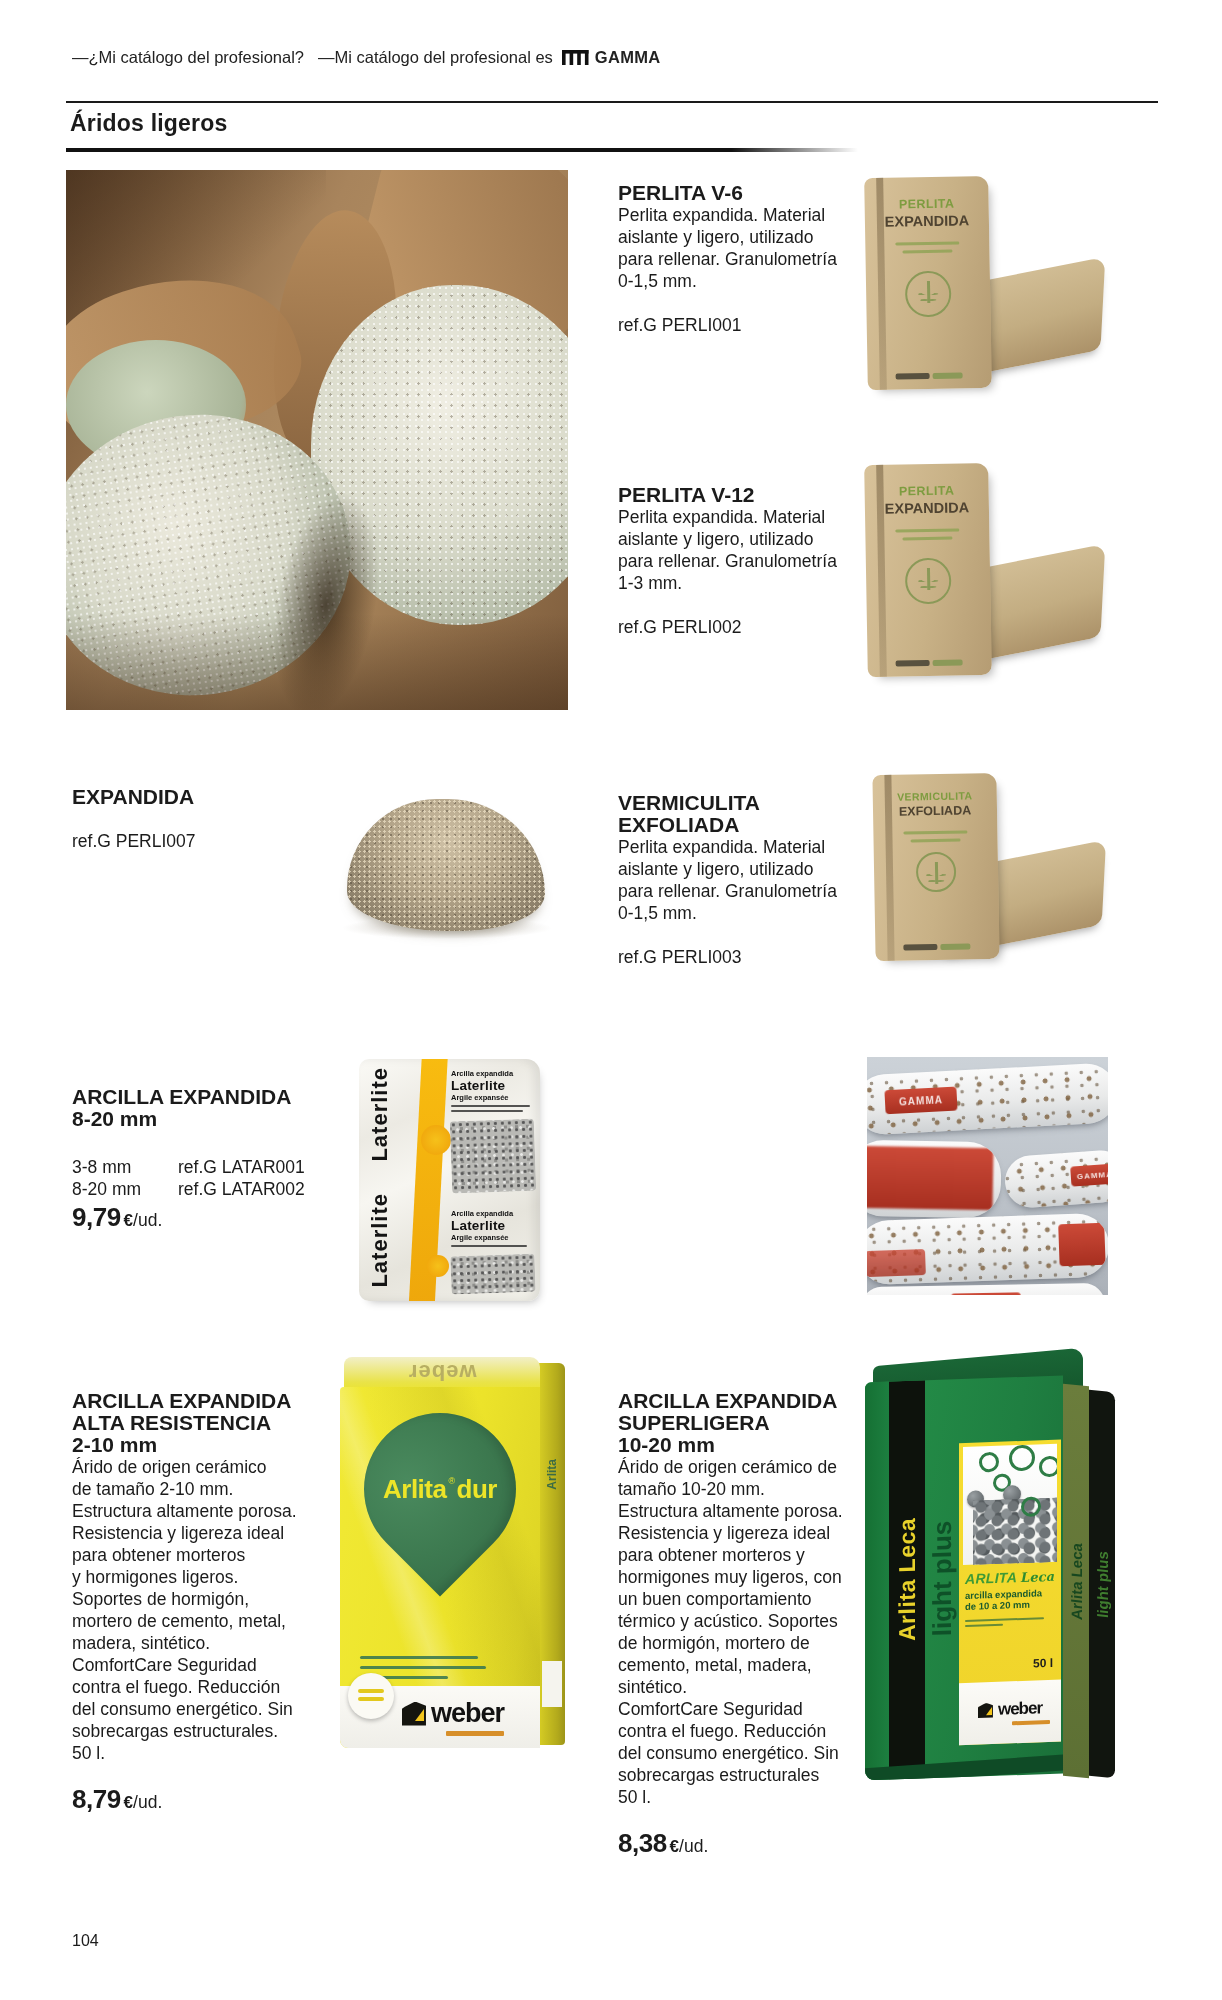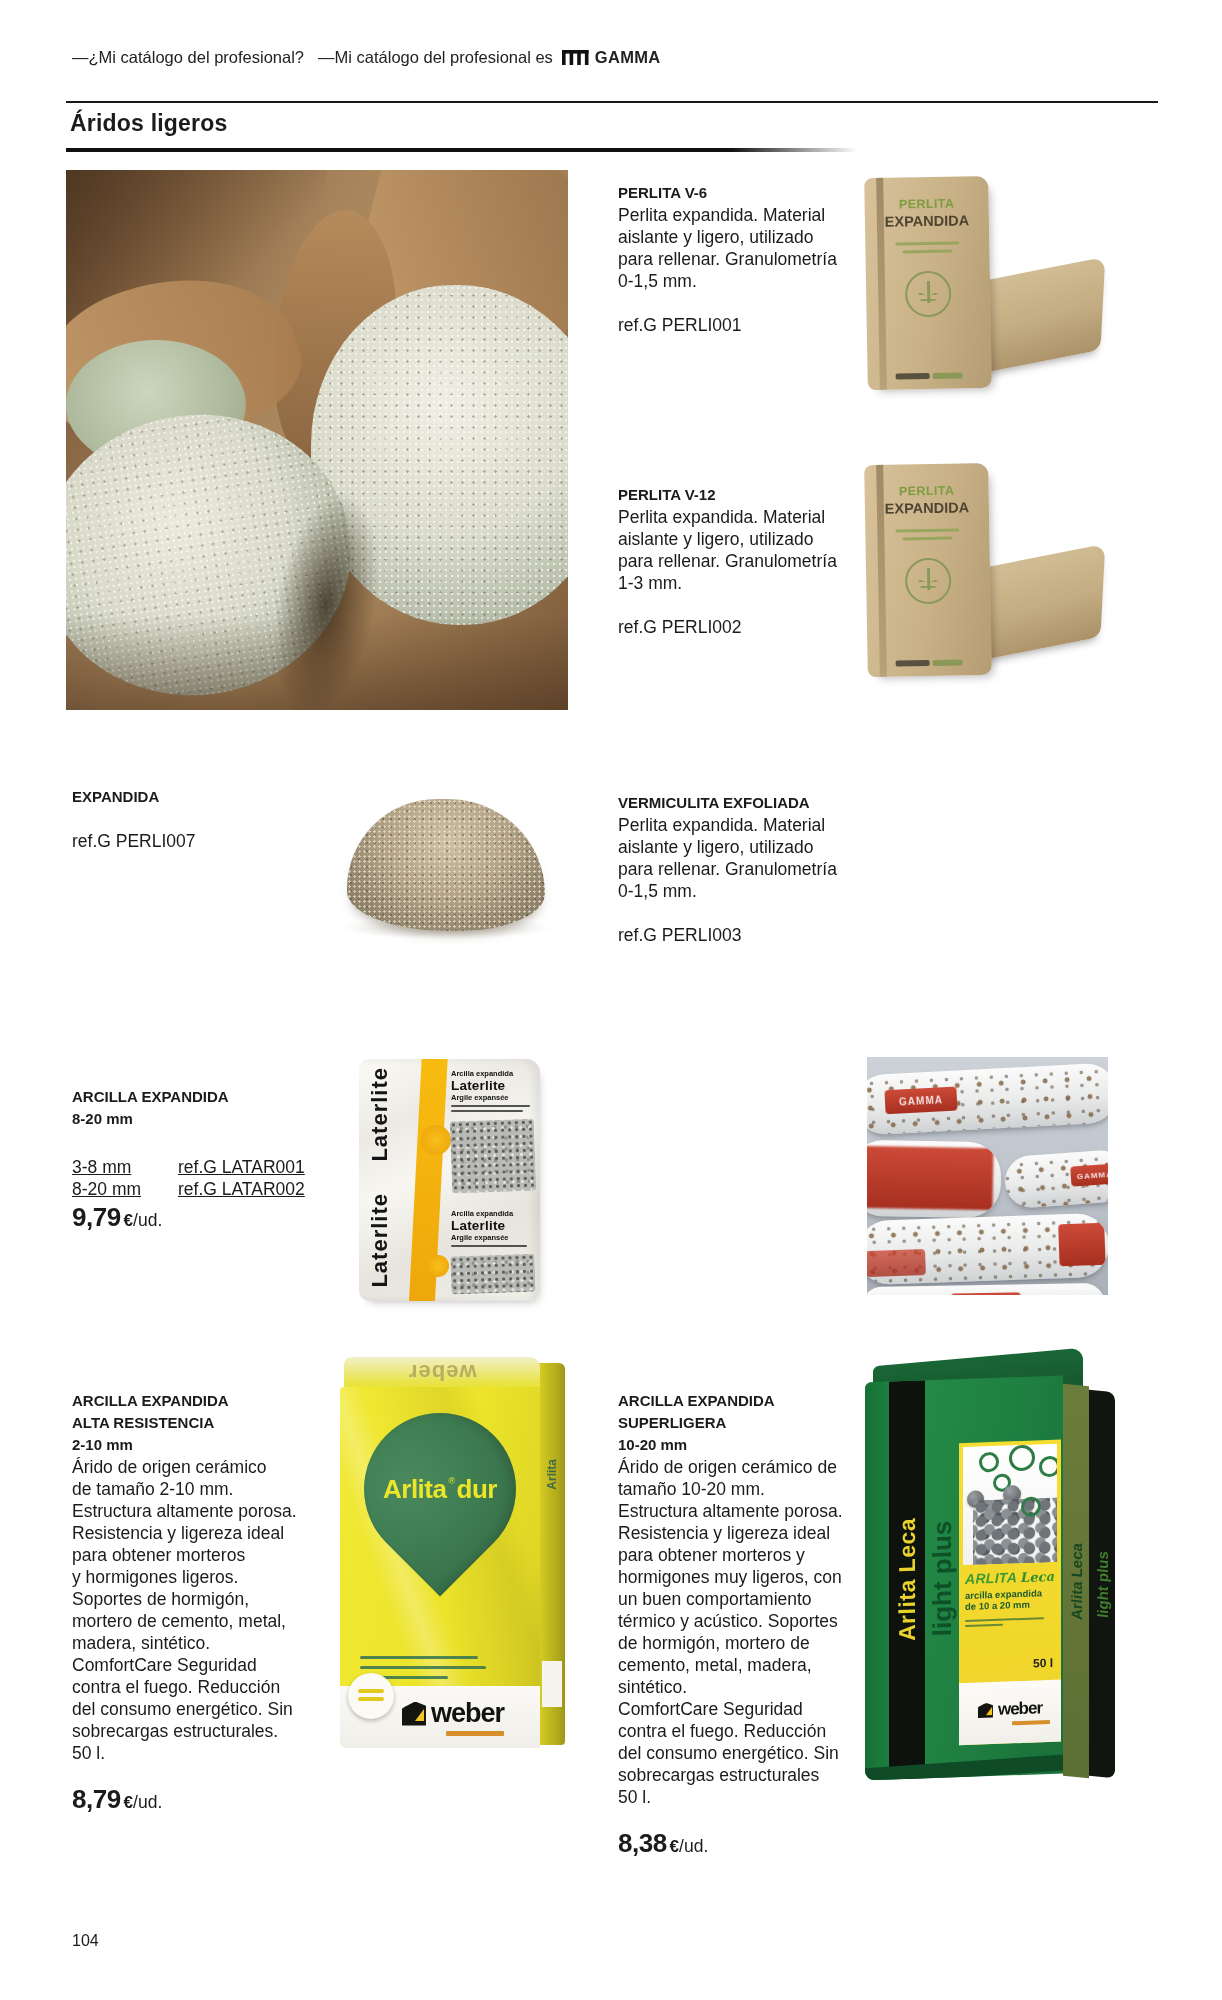--- a/index.html
+++ b/index.html
@@ -13,26 +13,26 @@
   .hdr .a { margin-right:9px; }
   .brand { display:flex; align-items:center; gap:5px; font-weight:700; letter-spacing:.3px; }
   .rule-top { position:absolute; left:66px; top:101px; width:1092px; height:2px; background:#1a1a1a; }
   .title { position:absolute; left:70px; top:110px; font-size:23px; font-weight:700; letter-spacing:.2px; }
   .rule-title { position:absolute; left:66px; top:148px; width:792px; height:4px;
                 background:linear-gradient(90deg,#111 0%,#111 84%,rgba(17,17,17,0) 100%); }
   .pagenum { position:absolute; left:72px; top:1932px; font-size:16px; }
 
   
   .tblock { position:absolute; font-size:17.5px; line-height:22px; color:#1b1b1b; }
-  .tname  { font-weight:700; white-space:pre-line; margin:0; font-size:15px; }
+  .tname  { font-weight:700; white-space:pre-line; margin:0; font-size:21px; }
   .tdesc  { white-space:pre-line; margin:0; }
   .tspecs { white-space:pre-line; margin:0; }
   .tref   { margin-top:22px; }
   .tsize  { margin-top:22px; }
-  .variants { margin-top:26px;text-decoration:underline; }
+  .variants { margin-top:26px; }
   .vrow   { display:flex; }
   .vsize  { width:106px; }
   .price  { margin-top:24px; display:flex; align-items:baseline; }
   .price-num  { font-size:26px; font-weight:700; letter-spacing:-.5px; }
   .price-cur  { font-size:17px; font-weight:700; margin-left:3px; }
   .price-unit { font-size:17.5px; }
 
   
   .photo1 { position:absolute; overflow:hidden;
     background:linear-gradient(115deg,#6e4f33 0%,#8a6845 18%,#a8845c 38%,#b08c60 55%,#96734d 78%,#7d5c3c 100%); }
@@ -341,20 +341,34 @@
   </div>
 
   <section class="tblock" style="left:618px;top:792px;width:268px;">
     <h2 class="tname">VERMICULITA EXFOLIADA</h2>
     <p class="tdesc">Perlita expandida. Material
 aislante y ligero, utilizado
 para rellenar. Granulometría
 0-1,5 mm.</p>
     <div class="tref">ref.G PERLI003</div>
   </section>
+  <div class="kraftbag kb-short" style="left:860px;top:772px;width:248px;height:198px;">
+    <div class="kb-lying"></div>
+    <div class="kb-front">
+      <div class="kb-t1" style="font-size:10.5px;">VERMICULITA</div>
+      <div class="kb-t2" style="font-size:12.5px;">EXFOLIADA</div>
+      <div class="kb-bar kb-bar1"></div>
+      <div class="kb-bar kb-bar2"></div>
+      <div class="kb-emblem"></div>
+      <div class="kb-brand">
+          <span class="kb-brand-a"></span>
+          <span class="kb-brand-b"></span>
+        </div>
+    </div>
+  </div>
 
   <section class="tblock" style="left:72px;top:1086px;width:280px;">
     <h2 class="tname">ARCILLA EXPANDIDA
 8-20 mm</h2>
     <div class="variants">
       <div class="vrow">
         <span class="vsize">3-8 mm</span>
         <span>ref.G LATAR001</span>
       </div>
       <div class="vrow">

